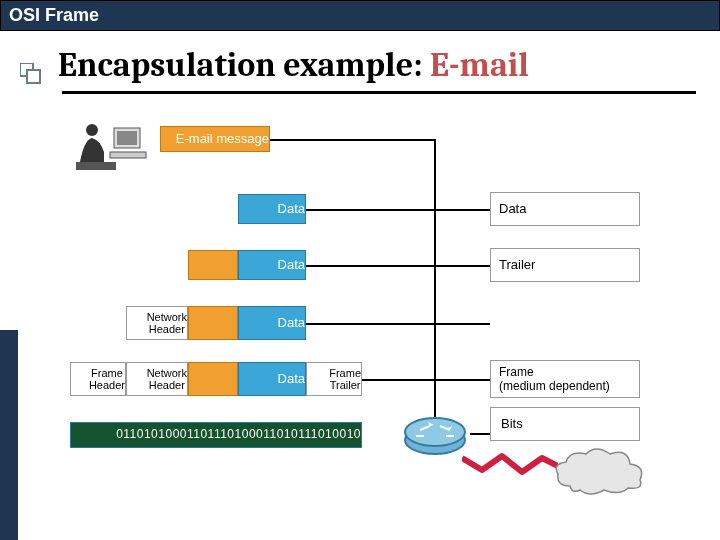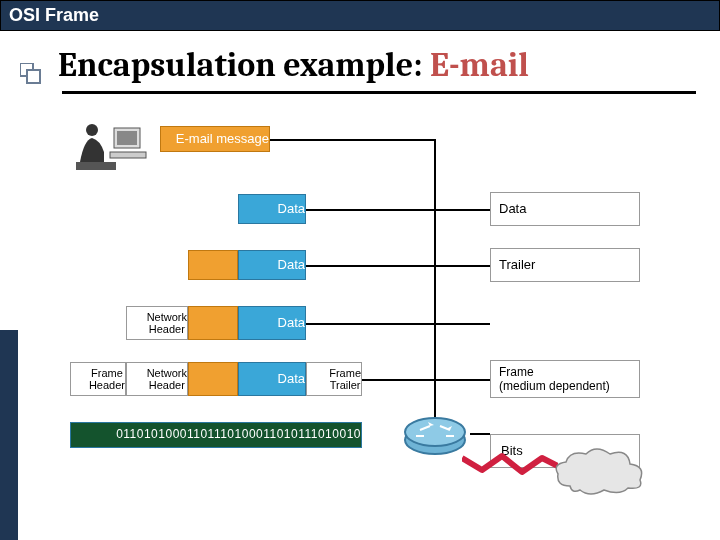--- a/index.html
+++ b/index.html
@@ -25,21 +25,21 @@
   .nh2 { top: 236px; left: 56px; width: 62px; height: 34px; font-size: 11px; }
   .ph4 { top: 236px; left: 118px; width: 50px; height: 34px; background: #f0a030; border-color: #c07810; }
   .d4 { top: 236px; left: 168px; width: 68px; height: 34px; background: #3aa7d8; color: #fff; border-color: #2a77a0; }
   .ft { top: 236px; left: 236px; width: 56px; height: 34px; font-size: 11px; }
   .bits { top: 296px; left: 0; width: 292px; height: 26px; background: #14532d; color: #fff; font-size: 12px; letter-spacing: 0.5px; border-color: #2a77a0; }
   .rbox { left: 420px; width: 150px; height: 34px; justify-content: flex-start; padding-left: 8px; font-size: 13px; }
   .r1 { top: 66px; }
   .r2 { top: 122px; }
   .r3 { top: 180px; }
   .r4 { top: 234px; height: 38px; font-size: 12px; line-height: 1.2; }
-  .r5 { top: 308px; padding-left: 10px; }
+  .r5 { top: 281px; padding-left: 10px; }
   .user { position: absolute; top: -4px; left: 0; width: 80px; height: 54px; }
   .router { position: absolute; top: 280px; left: 330px; width: 70px; height: 56px; }
   .cloud { position: absolute; top: 320px; left: 480px; width: 100px; height: 50px; }
   .vline { position: absolute; background: #000; width: 2px; }
   .hline { position: absolute; background: #000; height: 2px; }
   .v-main { top: 14px; left: 364px; height: 284px; }
   .h-email { top: 13px; left: 200px; width: 166px; }
   .h-d1 { top: 83px; left: 236px; width: 128px; }
   .h-d2 { top: 139px; left: 236px; width: 128px; }
   .h-d3 { top: 197px; left: 236px; width: 128px; }

